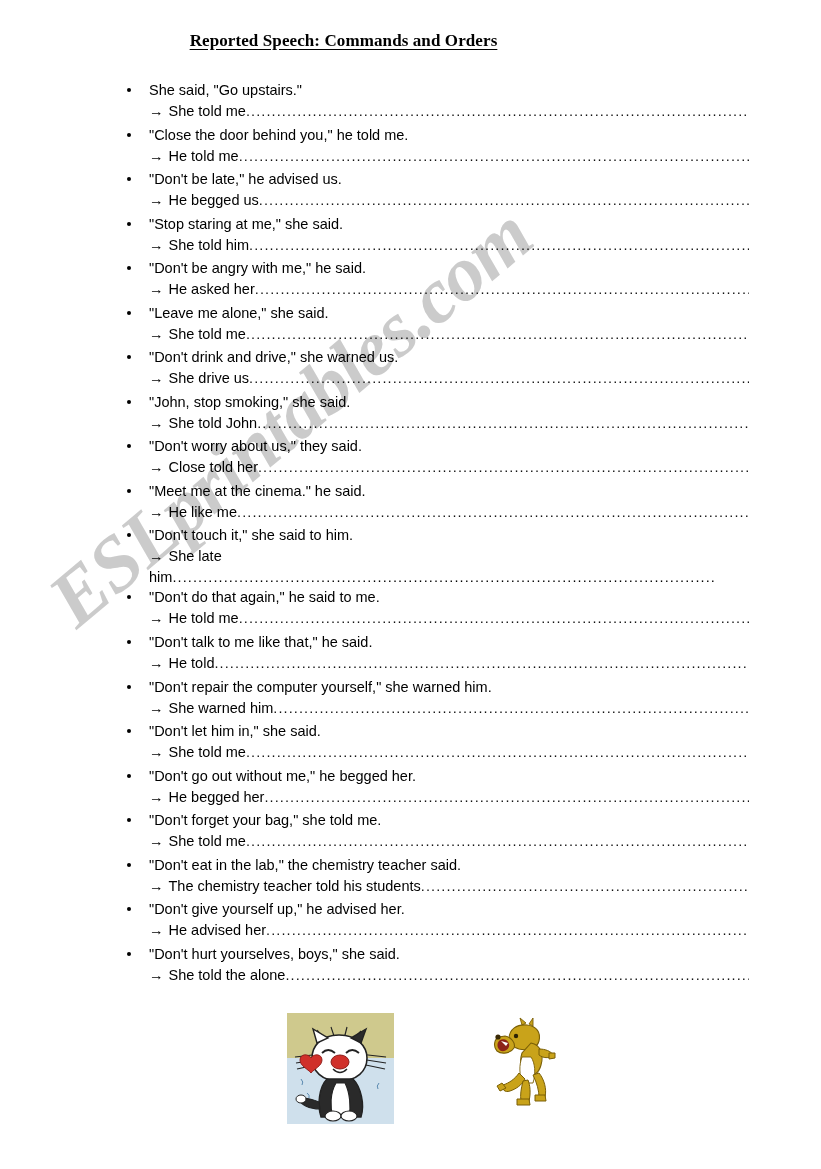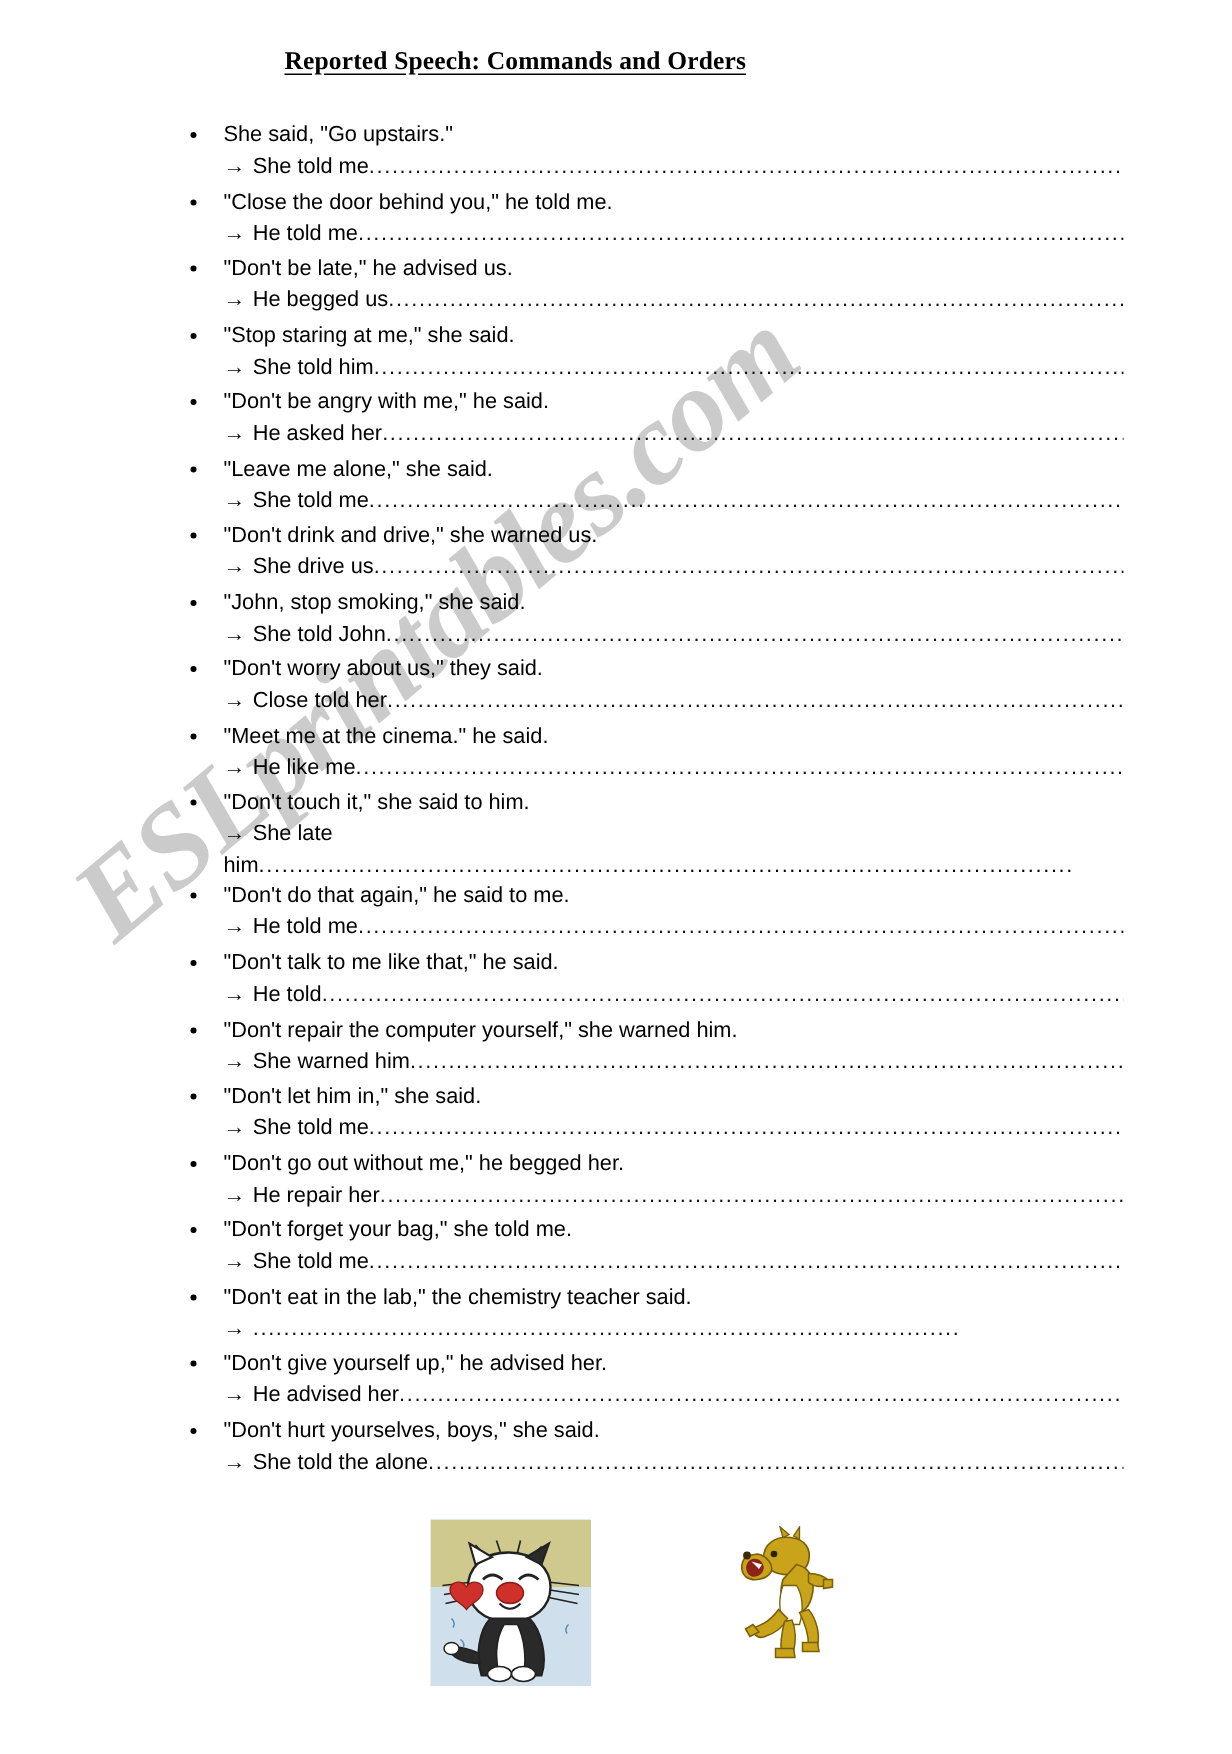--- a/index.html
+++ b/index.html
@@ -342,38 +342,39 @@
           <span class="arrow">→</span>
           <span class="atext">She told me</span>
           <span class="leader">......................................................................................................................................................</span>
         </div>
       </div>
       <div class="item lw-15">
         <span class="bullet"></span>
         <div class="quote">"Don't go out without me," he begged her.</div>
         <div class="answer">
           <span class="arrow">→</span>
-          <span class="atext">He repair her</span>
+          <span class="atext">He begged her</span>
           <span class="leader">......................................................................................................................................................</span>
         </div>
       </div>
       <div class="item lw-16">
         <span class="bullet"></span>
         <div class="quote">"Don't forget your bag," she told me.</div>
         <div class="answer">
           <span class="arrow">→</span>
           <span class="atext">She told me</span>
           <span class="leader">......................................................................................................................................................</span>
         </div>
       </div>
       <div class="item lw-17">
         <span class="bullet"></span>
         <div class="quote">"Don't eat in the lab," the chemistry teacher said.</div>
         <div class="answer">
           <span class="arrow">→</span>
+          <span class="atext">The chemistry teacher told his students</span>
           <span class="leader">......................................................................................................................................................</span>
         </div>
       </div>
       <div class="item lw-18">
         <span class="bullet"></span>
         <div class="quote">"Don't give yourself up," he advised her.</div>
         <div class="answer">
           <span class="arrow">→</span>
           <span class="atext">He advised her</span>
           <span class="leader">......................................................................................................................................................</span>

